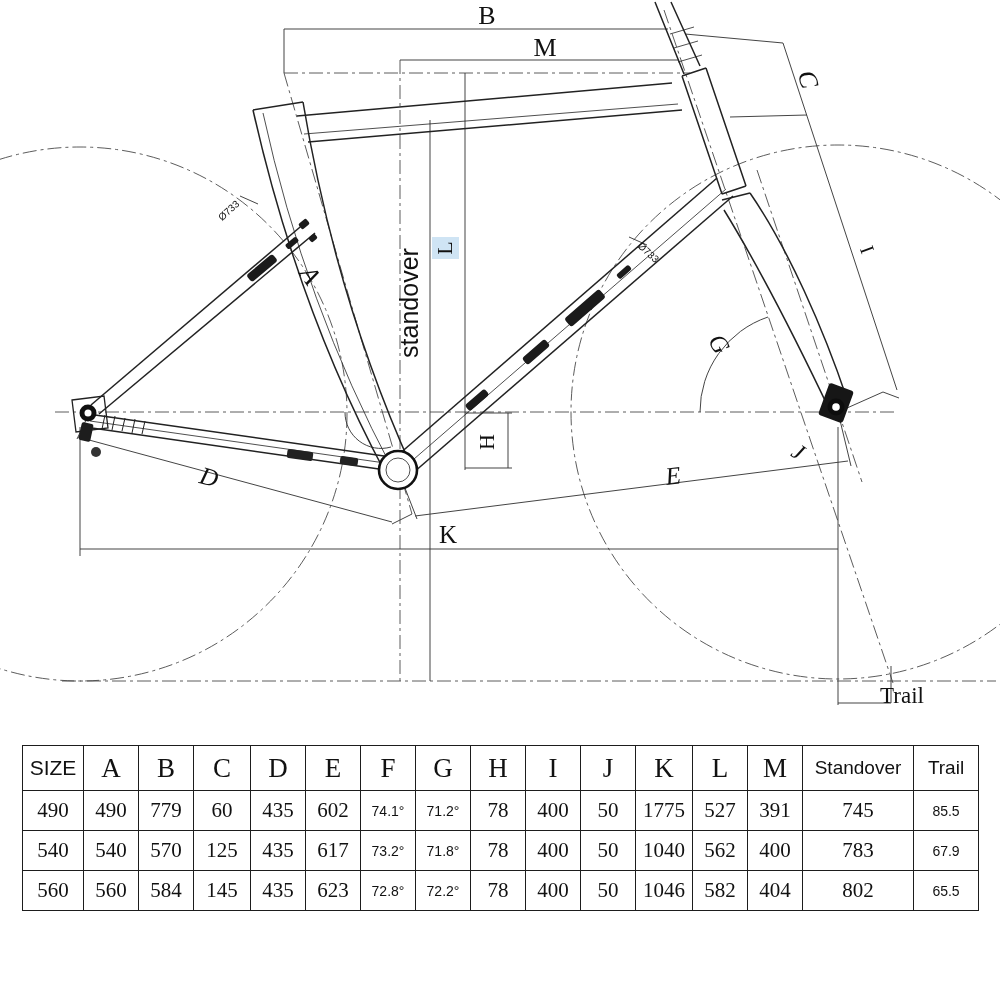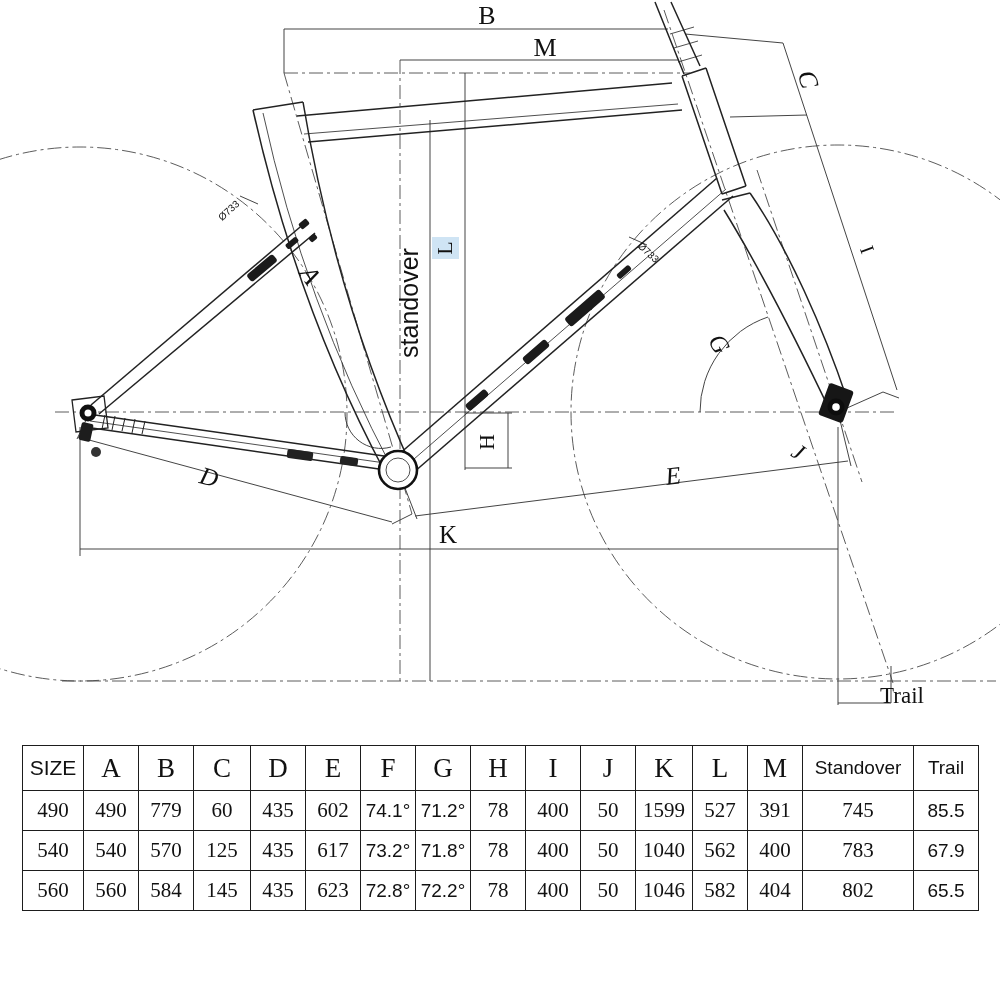--- a/index.html
+++ b/index.html
@@ -16,21 +16,21 @@
   .lbl-italic{font-style:italic;}
   .lbl-sans{font-family:"Liberation Sans",sans-serif;}
   #geo-table{position:absolute;left:22px;top:745px;border-collapse:collapse;table-layout:fixed;}
   #geo-table td,#geo-table th{border:1.6px solid #1d1d1d;text-align:center;vertical-align:middle;
       padding:0;overflow:hidden;white-space:nowrap;}
   #geo-table th{height:44px;font-weight:normal;}
   #geo-table td{height:39px;font-family:"Liberation Serif",serif;font-size:21px;}
   .h-size{font-family:"Liberation Sans",sans-serif;font-size:21px;}
   .h-letter{font-family:"Liberation Serif",serif;font-size:27px;}
   .h-word{font-family:"Liberation Sans",sans-serif;font-size:19px;}
-  #geo-table td.sans-cell{font-family:"Liberation Sans",sans-serif;font-size:19px;}
+  #geo-table td.sans-cell{font-family:"Liberation Sans",sans-serif;font-size:14px;}
 </style>
 </head>
 <body>
 
 <div id="page">
 
   <svg id="diagram" width="1000" height="745" viewBox="0 0 1000 745" xmlns="http://www.w3.org/2000/svg">
 
     <g>
       <circle class="dd" cx="80" cy="414" r="267"></circle>
@@ -221,21 +221,21 @@
           <td>490</td>
           <td>779</td>
           <td>60</td>
           <td>435</td>
           <td>602</td>
           <td class="sans-cell">74.1°</td>
           <td class="sans-cell">71.2°</td>
           <td>78</td>
           <td>400</td>
           <td>50</td>
-          <td>1599</td>
+          <td>1775</td>
           <td>527</td>
           <td>391</td>
           <td>745</td>
           <td class="sans-cell">85.5</td>
         </tr>
         <tr>
           <td>540</td>
           <td>540</td>
           <td>570</td>
           <td>125</td>

